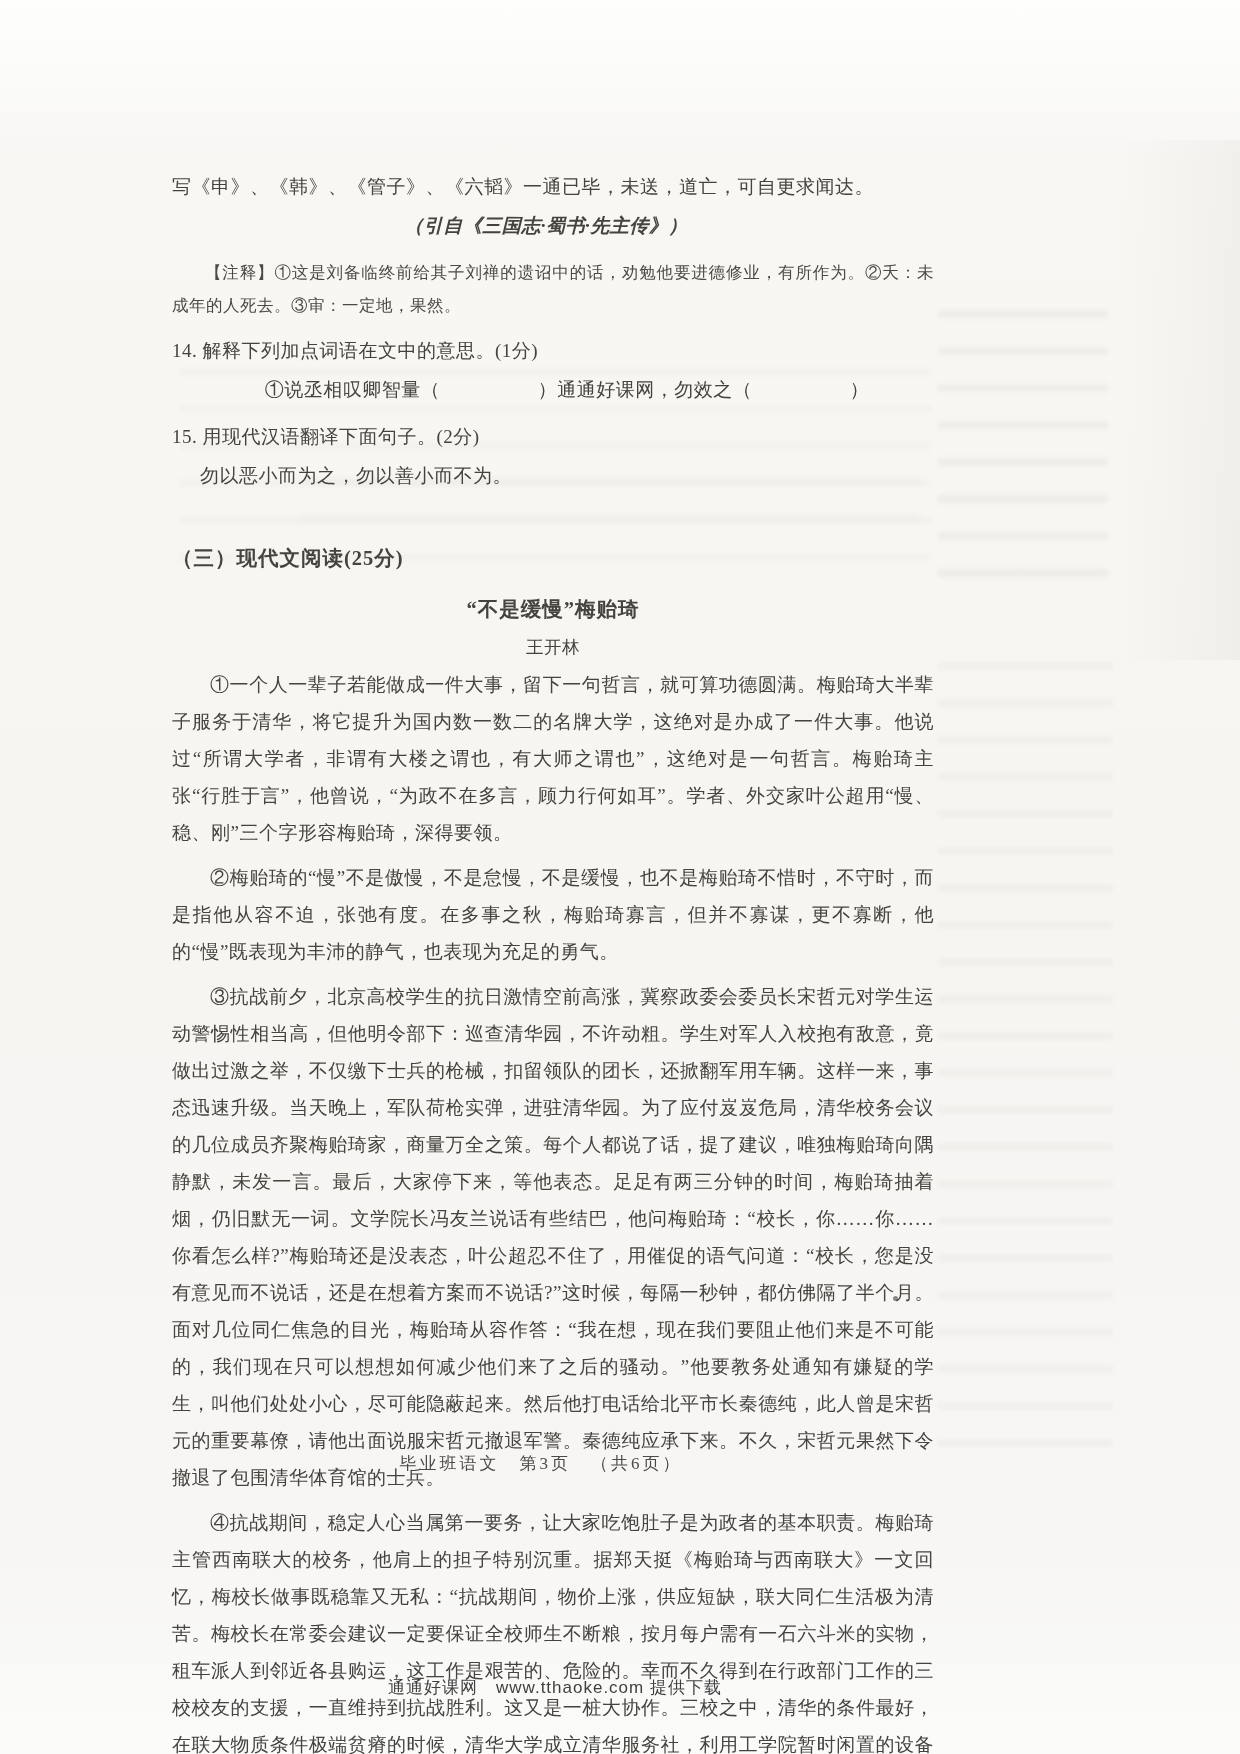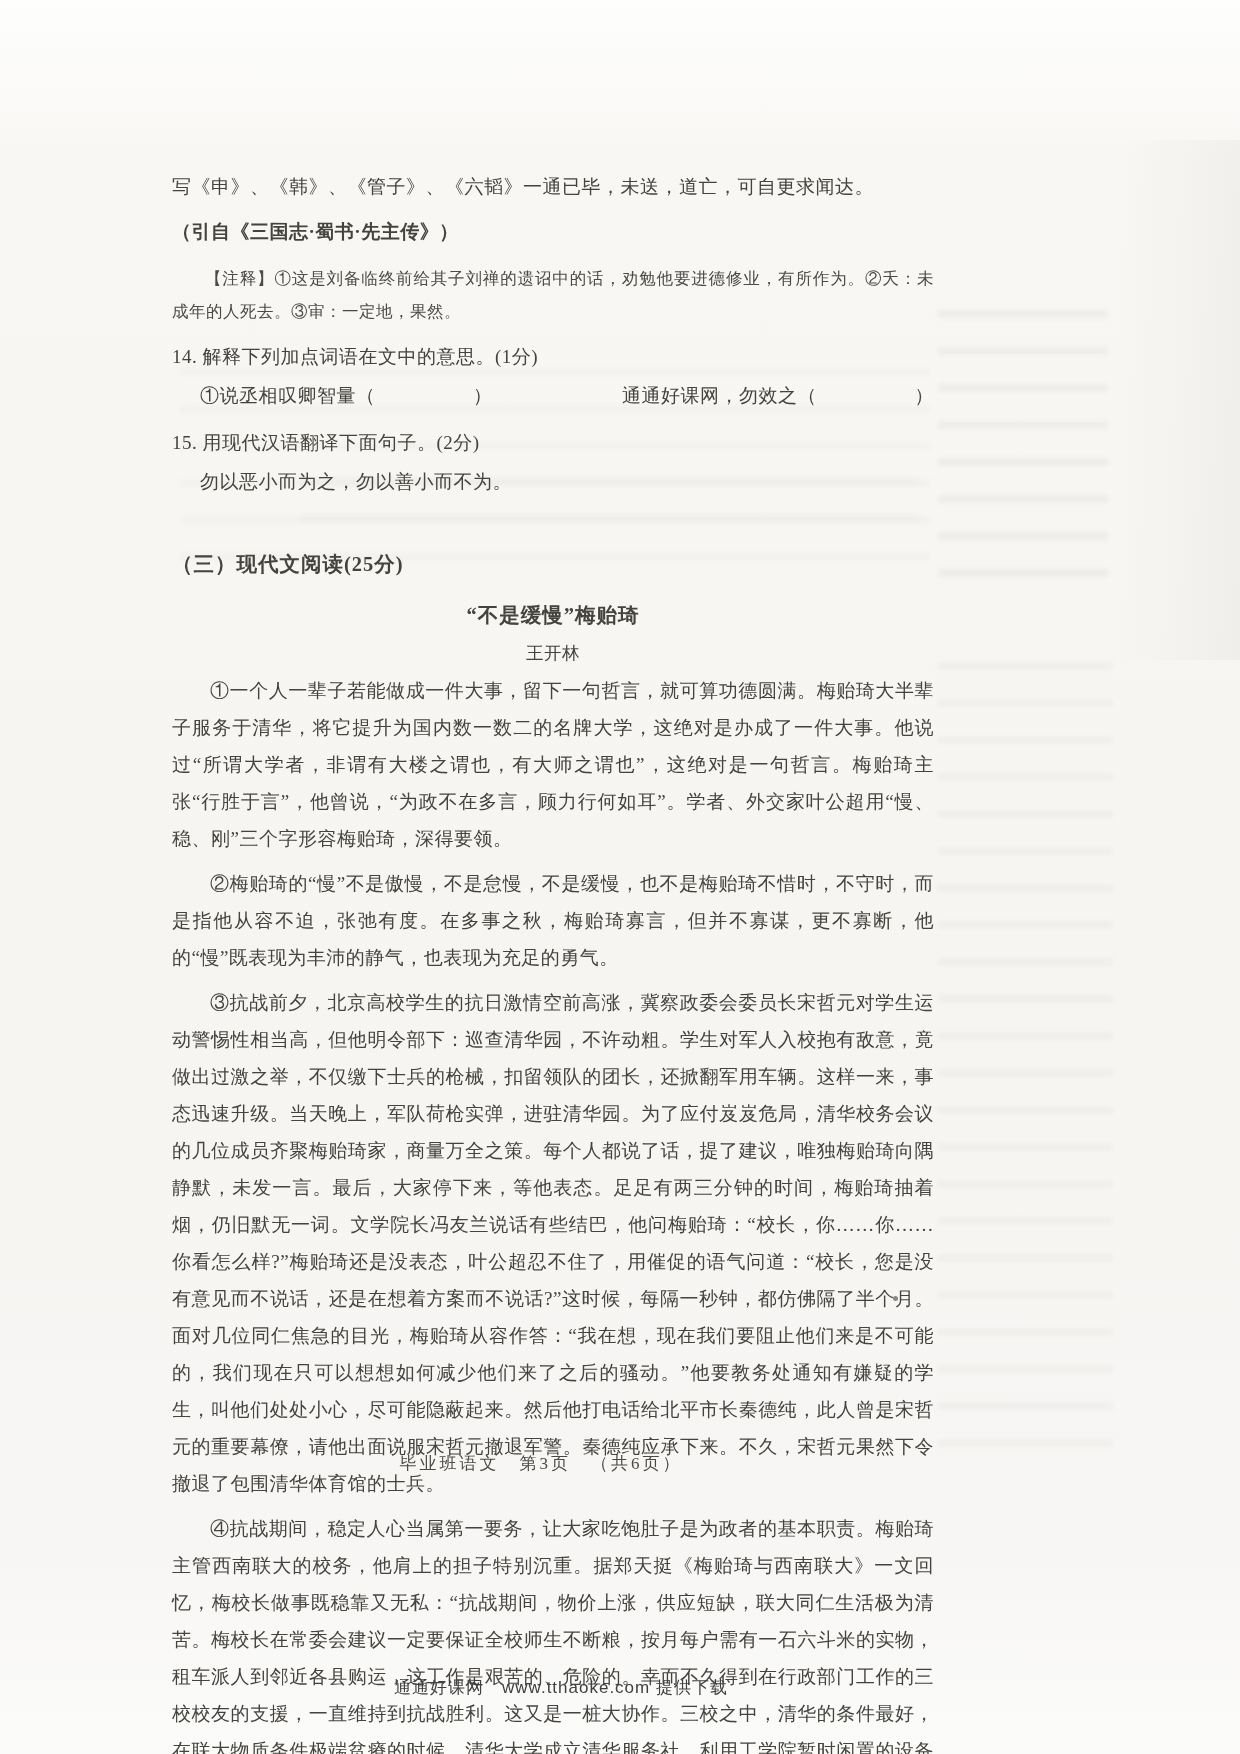--- a/index.html
+++ b/index.html
@@ -10,44 +10,44 @@
   .paper{
     position:absolute;left:0;top:0;width:1240px;height:1754px;
     background:linear-gradient(180deg,#fefefd 0%,#f8f7f4 9%,#f6f5f2 55%,#f7f6f4 88%,#fbfbfa 100%);
   }
   .content{
     position:absolute;left:172px;top:168px;width:762px;
     font-size:19px;line-height:37px;color:#45433e;text-align:justify;
     letter-spacing:0.5px;
   }
   .opening{ text-indent:0; }
-  .citation{ text-align:left;font-weight:bold;margin-top:8px;padding-right:14px; }
+  .citation{ text-align:center;font-weight:bold;margin-top:2px;padding-right:14px;font-style:italic; }
   .note{
     font-size:16.5px;line-height:33px;margin-top:12px;text-indent:2em;color:#4c4a45;
   }
   .qline{ margin-top:10px; }
   .q-items{
-    display:flex;justify-content:space-between;margin-top:2px;padding-left:28px;
+    display:flex;justify-content:center;margin-top:2px;padding-left:28px;
   }
   .q15-sentence{ padding-left:28px;margin-top:2px; }
   .q16{ margin-top:40px; }
   .section-heading{ margin-top:46px;font-size:20.5px;font-weight:bold;letter-spacing:1px; }
   .essay-title{
     text-align:center;font-weight:bold;font-size:20.5px;margin-top:14px;letter-spacing:1px;
   }
   .essay-author{ text-align:center;font-size:17.5px;margin-top:4px;line-height:30px; }
   .para{ text-indent:2em;margin:0;margin-top:8px; }
   .para:first-of-type{ margin-top:4px; }
   .footer{
     position:absolute;left:160px;top:1452px;width:762px;text-align:center;
     font-size:17px;color:#4c4a45;letter-spacing:3px;
   }
   .watermark{
     position:absolute;left:0;top:1676px;width:1110px;text-align:center;
-    font-size:17px;color:#3f3f3f;font-family:"Liberation Sans",sans-serif;letter-spacing:1px;margin-left:6px;
+    font-size:17px;color:#3f3f3f;font-family:"Liberation Sans",sans-serif;letter-spacing:1px;
   }
   
   .ghost{
     position:absolute;pointer-events:none;filter:blur(2px);opacity:.5;
     background:repeating-linear-gradient(
       180deg,
       rgba(0,0,0,0) 0px, rgba(0,0,0,0) 22px,
       rgba(148,142,132,0.18) 22px, rgba(148,142,132,0.18) 30px,
       rgba(0,0,0,0) 30px, rgba(0,0,0,0) 37px);
   }

